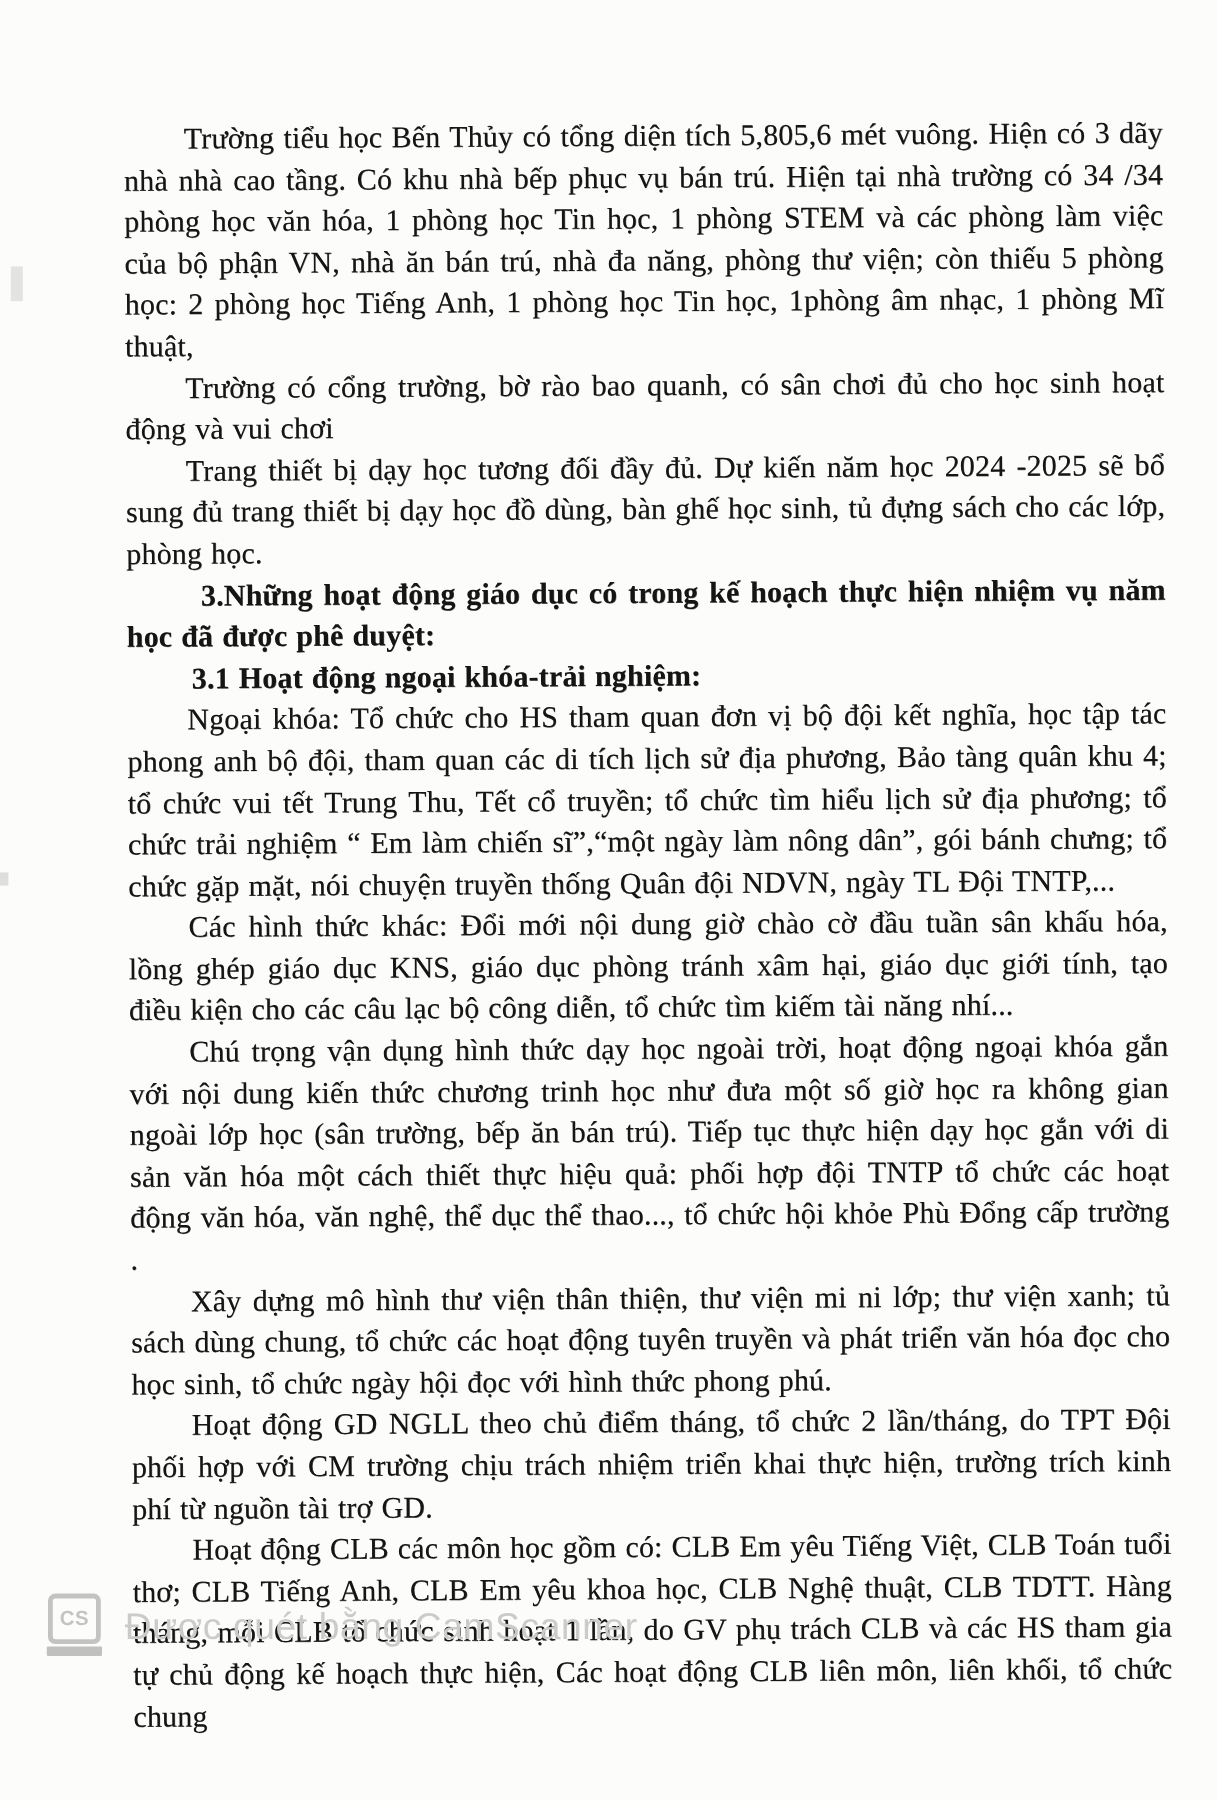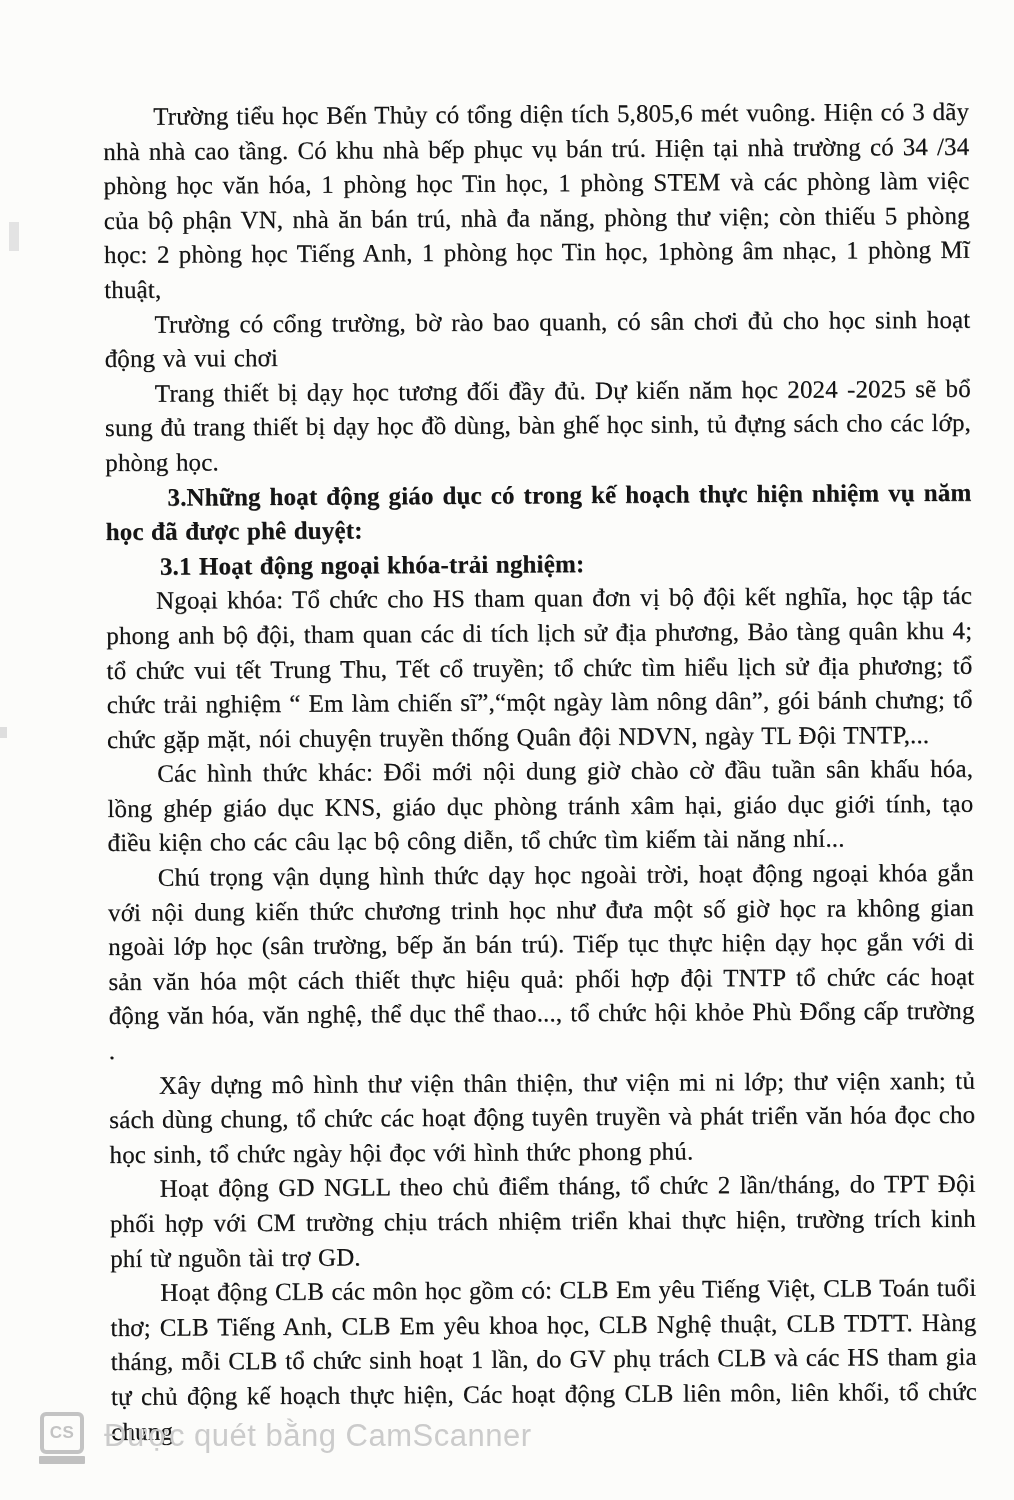--- a/index.html
+++ b/index.html
@@ -48,23 +48,23 @@
   .artifact {
     position: absolute;
     background: #e3e3e3;
   }
   .artifact.a1 { left: 9px;  top: 222px; width: 10px; height: 29px; }
   .artifact.a2 { left: 0px;  top: 727px; width: 7px;  height: 11px; background: #dedede; }
   
   .footer {
     position: absolute;
     left: 40px;
-    top: 1412px;
+    top: 1328px;
     display: flex;
-    align-items: flex-start;
+    align-items: flex-end;
   }
   .cs-icon {
     width: 50px;
     margin-right: 14px;
   }
   .cs-box {
     width: 36px;
     height: 34px;
     border: 4px solid #c3c3c3;
     border-radius: 6px;

